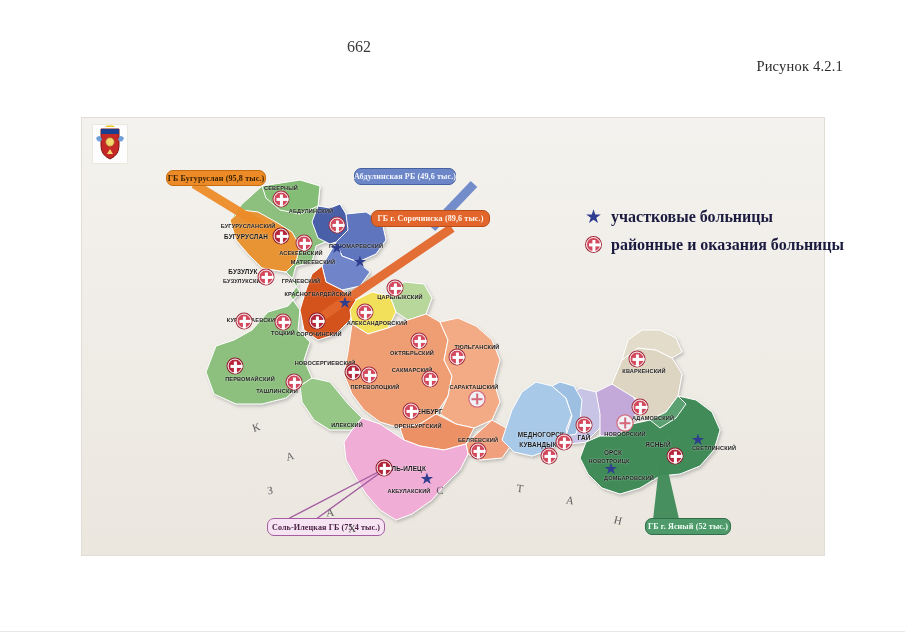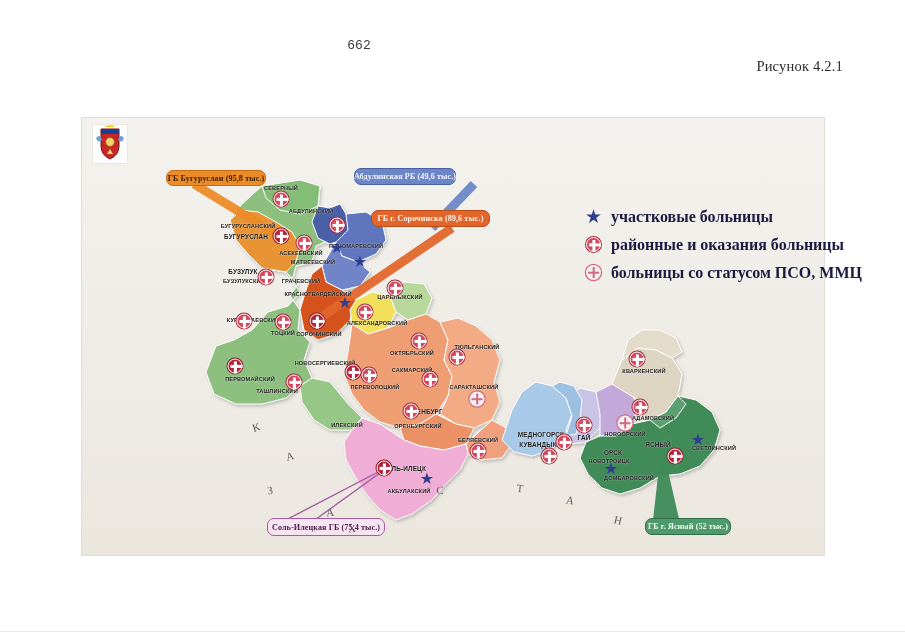--- a/index.html
+++ b/index.html
@@ -8,21 +8,21 @@
     background:#ffffff;
     font-family:"Liberation Serif", serif;
     color:#231f20;
     position:relative;
     overflow:hidden;
   }
 
   
   .page-number {
     position:absolute; top:38px; left:0; width:718px;
-    text-align:center; font-size:13px; color:#3a3a3a;font-family:Liberation Mono, monospace;
+    text-align:center; font-size:16px; color:#3a3a3a;
   }
   .figure-label {
     position:absolute; top:58px; right:62px;
     font-size:14.5px; color:#2b2b2b; letter-spacing:.2px;
   }
   .caption {
     position:absolute; top:74px; left:0; width:905px;
     text-align:center; font-size:15px; line-height:19px; color:#1f1f1f;
   }
   .caption .l1 { display:block; }
@@ -239,26 +239,20 @@
   <div class="legend">
     <div class="legend-row">
       <div class="sym sym-star">★</div>
       <span class="txt">участковые больницы</span>
     </div>
     <div class="legend-row">
       <div class="sym">
           <div class="crc crc-rayon"></div>
         </div>
       <span class="txt">районные и оказания больницы</span>
-    </div>
-    <div class="legend-row">
-      <div class="sym">
-          <div class="crc crc-pso"></div>
-        </div>
-      <span class="txt">больницы со статусом ПСО, ММЦ</span>
     </div>
   </div>
 
   <svg class="map-svg" width="742" height="437" viewBox="0 0 742 437" style="pointer-events:none">
 
     <path d="M112 66 L200 120" stroke="#ec8b28" stroke-width="9" fill="none" stroke-linecap="butt" opacity=".95"></path>
 
     <path d="M392 66 L350 110" stroke="#6c86c8" stroke-width="9" fill="none" opacity=".95"></path>
 
     <path d="M370 110 L232 204" stroke="#e2662c" stroke-width="9" fill="none" opacity=".95"></path>

